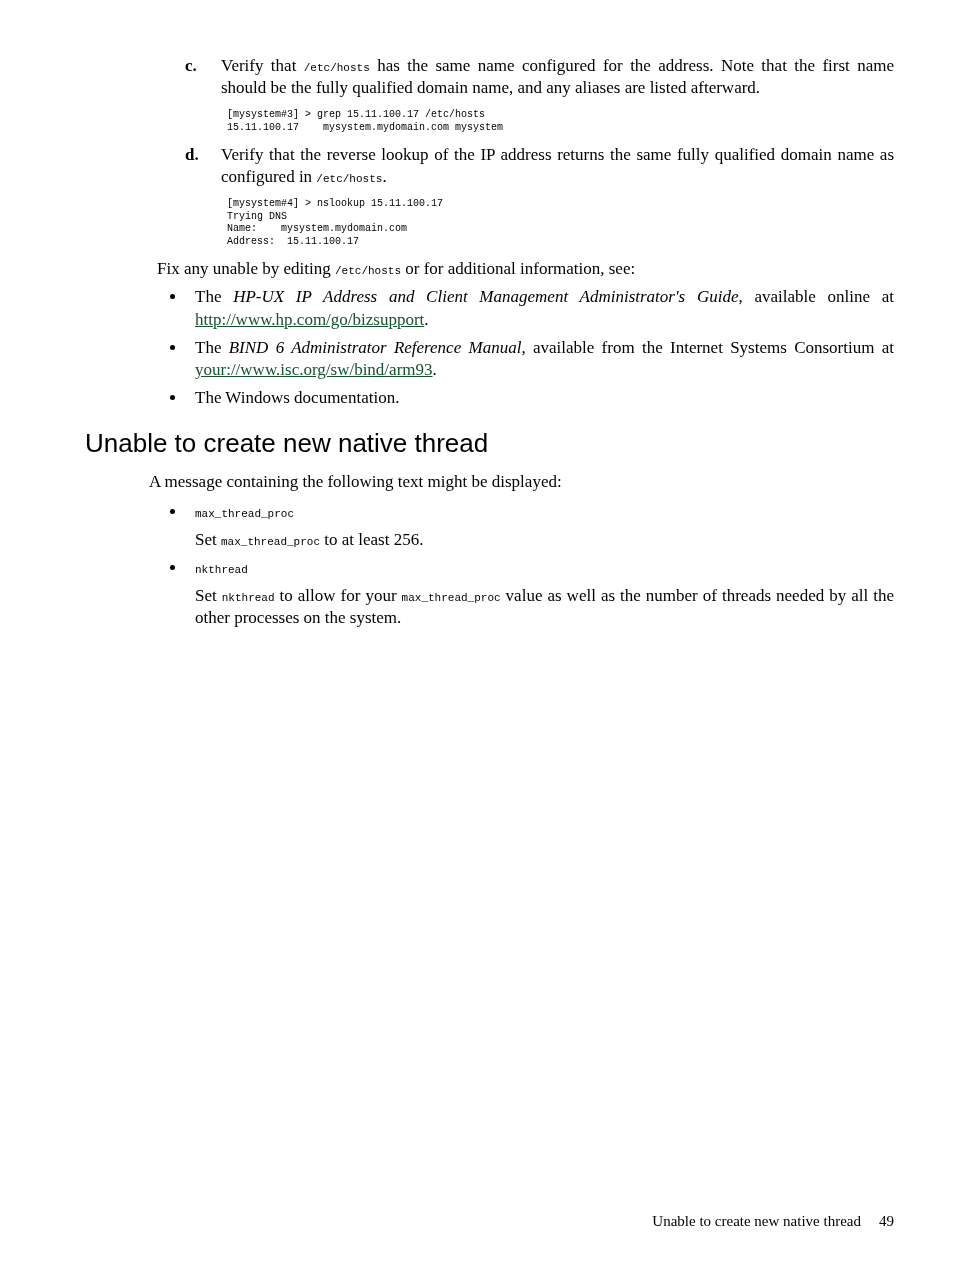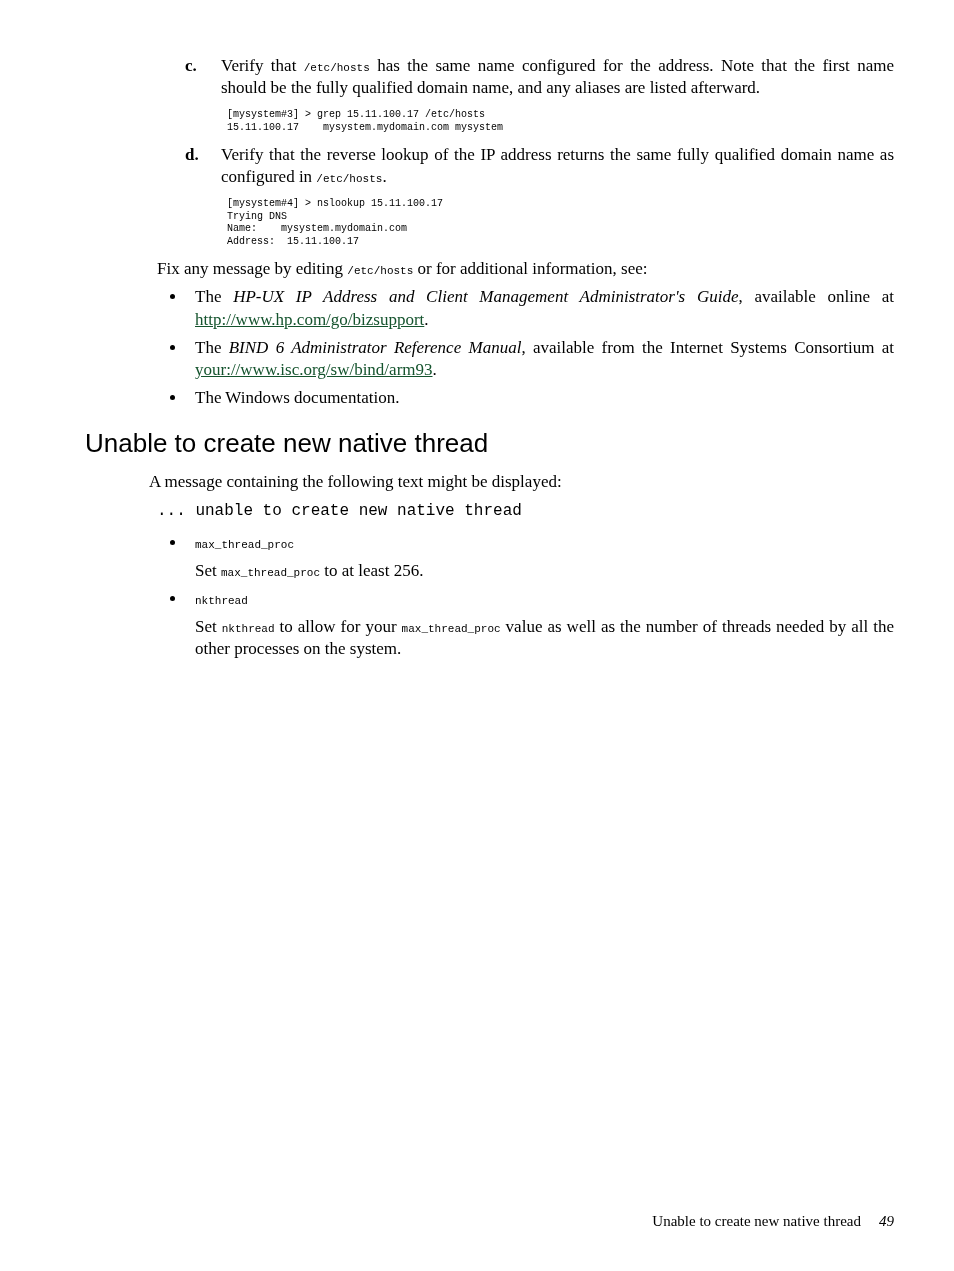--- a/index.html
+++ b/index.html
@@ -101,21 +101,20 @@
     margin-right: 12px;
   }
   .footer {
     position: absolute;
     bottom: 40px;
     right: 60px;
     font-size: 15px;
   }
   .footer-page {
     margin-left: 18px;
-    font-style: italic;
   }
 </style>
 </head>
 <body>
 
 <div class="page">
 
   <div class="ol-item">
     <div class="ol-marker">c.</div>
     <div class="ol-body">
@@ -130,40 +129,39 @@
     <div class="ol-body">
       <span>Verify that the reverse lookup of the IP address returns the same fully qualified domain name as configured in </span><span class="mono">/etc/hosts</span><span>.</span>
     </div>
   </div>
   <div class="codeblock">[mysystem#4] &gt; nslookup 15.11.100.17
 Trying DNS
 Name:    mysystem.mydomain.com
 Address:  15.11.100.17</div>
 
   <div class="para-indent">
-    <span>Fix any message by editing </span><span class="mono">/etc/hosts</span><span> or for additional information, see:</span>
+    <span>Fix any unable by editing </span><span class="mono">/etc/hosts</span><span> or for additional information, see:</span>
   </div>
 
   <ul class="bullets">
     <li>
       <span>The </span><span class="italic">HP-UX IP Address and Client Management Administrator's Guide</span><span>, available online at </span><a class="link">http://www.hp.com/go/bizsupport</a><span>.</span>
     </li>
     <li>
       <span>The </span><span class="italic">BIND 6 Administrator Reference Manual</span><span>, available from the Internet Systems Consortium at </span><a class="link">your://www.isc.org/sw/bind/arm93</a><span>.</span>
     </li>
     <li>
       <span>The Windows documentation.</span>
     </li>
   </ul>
 
   <h2 class="section">Unable to create new native thread</h2>
 
   <div class="para-center">A message containing the following text might be displayed:</div>
 
-  <div class="code-line">... unable to create new native thread</div>
 
 
   <ul class="bullets2">
     <li>
       <span class="mono">max_thread_proc</span>
       <div class="sub-para">
         <span>Set </span><span class="mono">max_thread_proc</span><span> to at least 256.</span>
       </div>
     </li>
     <li>

